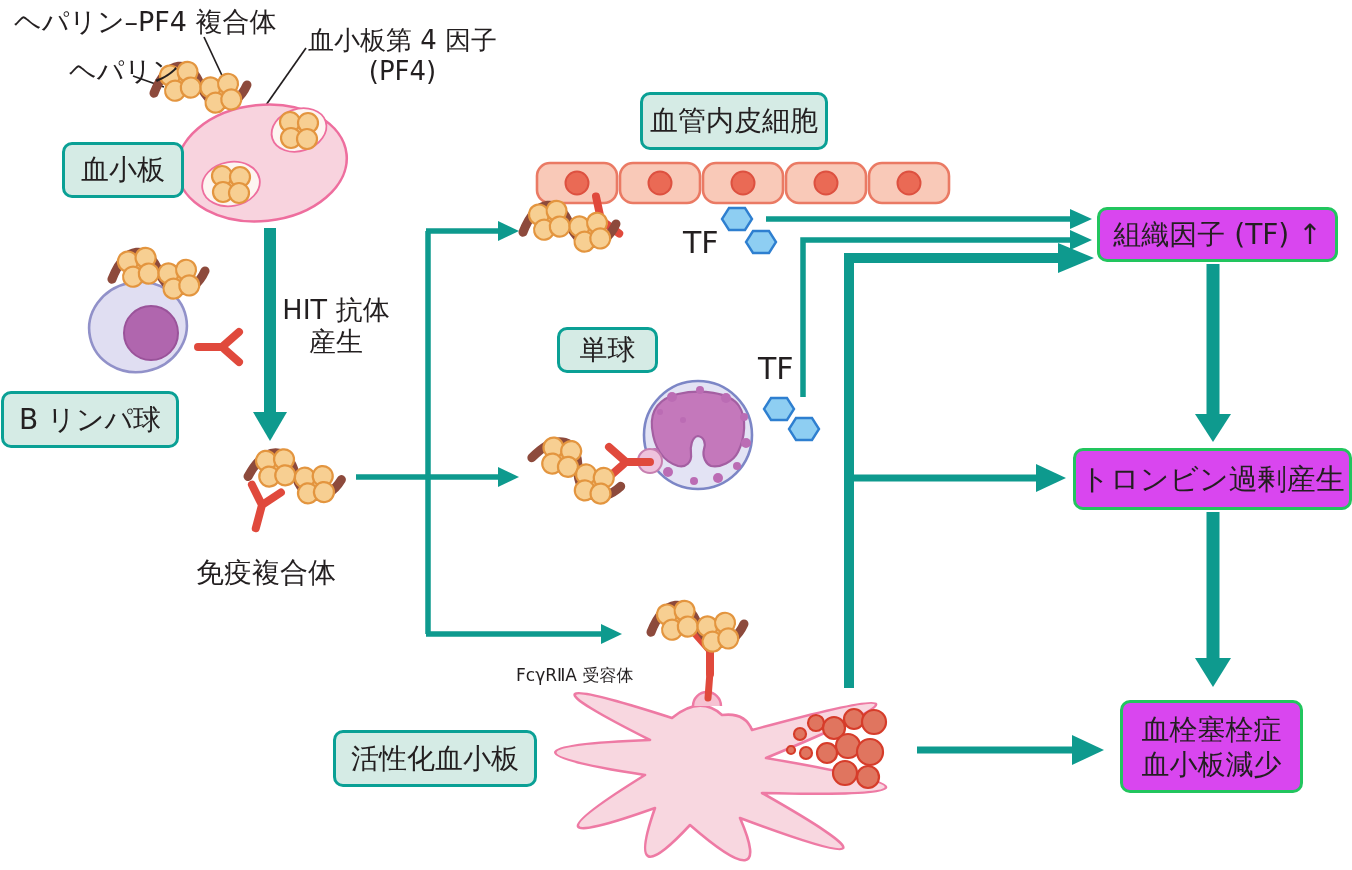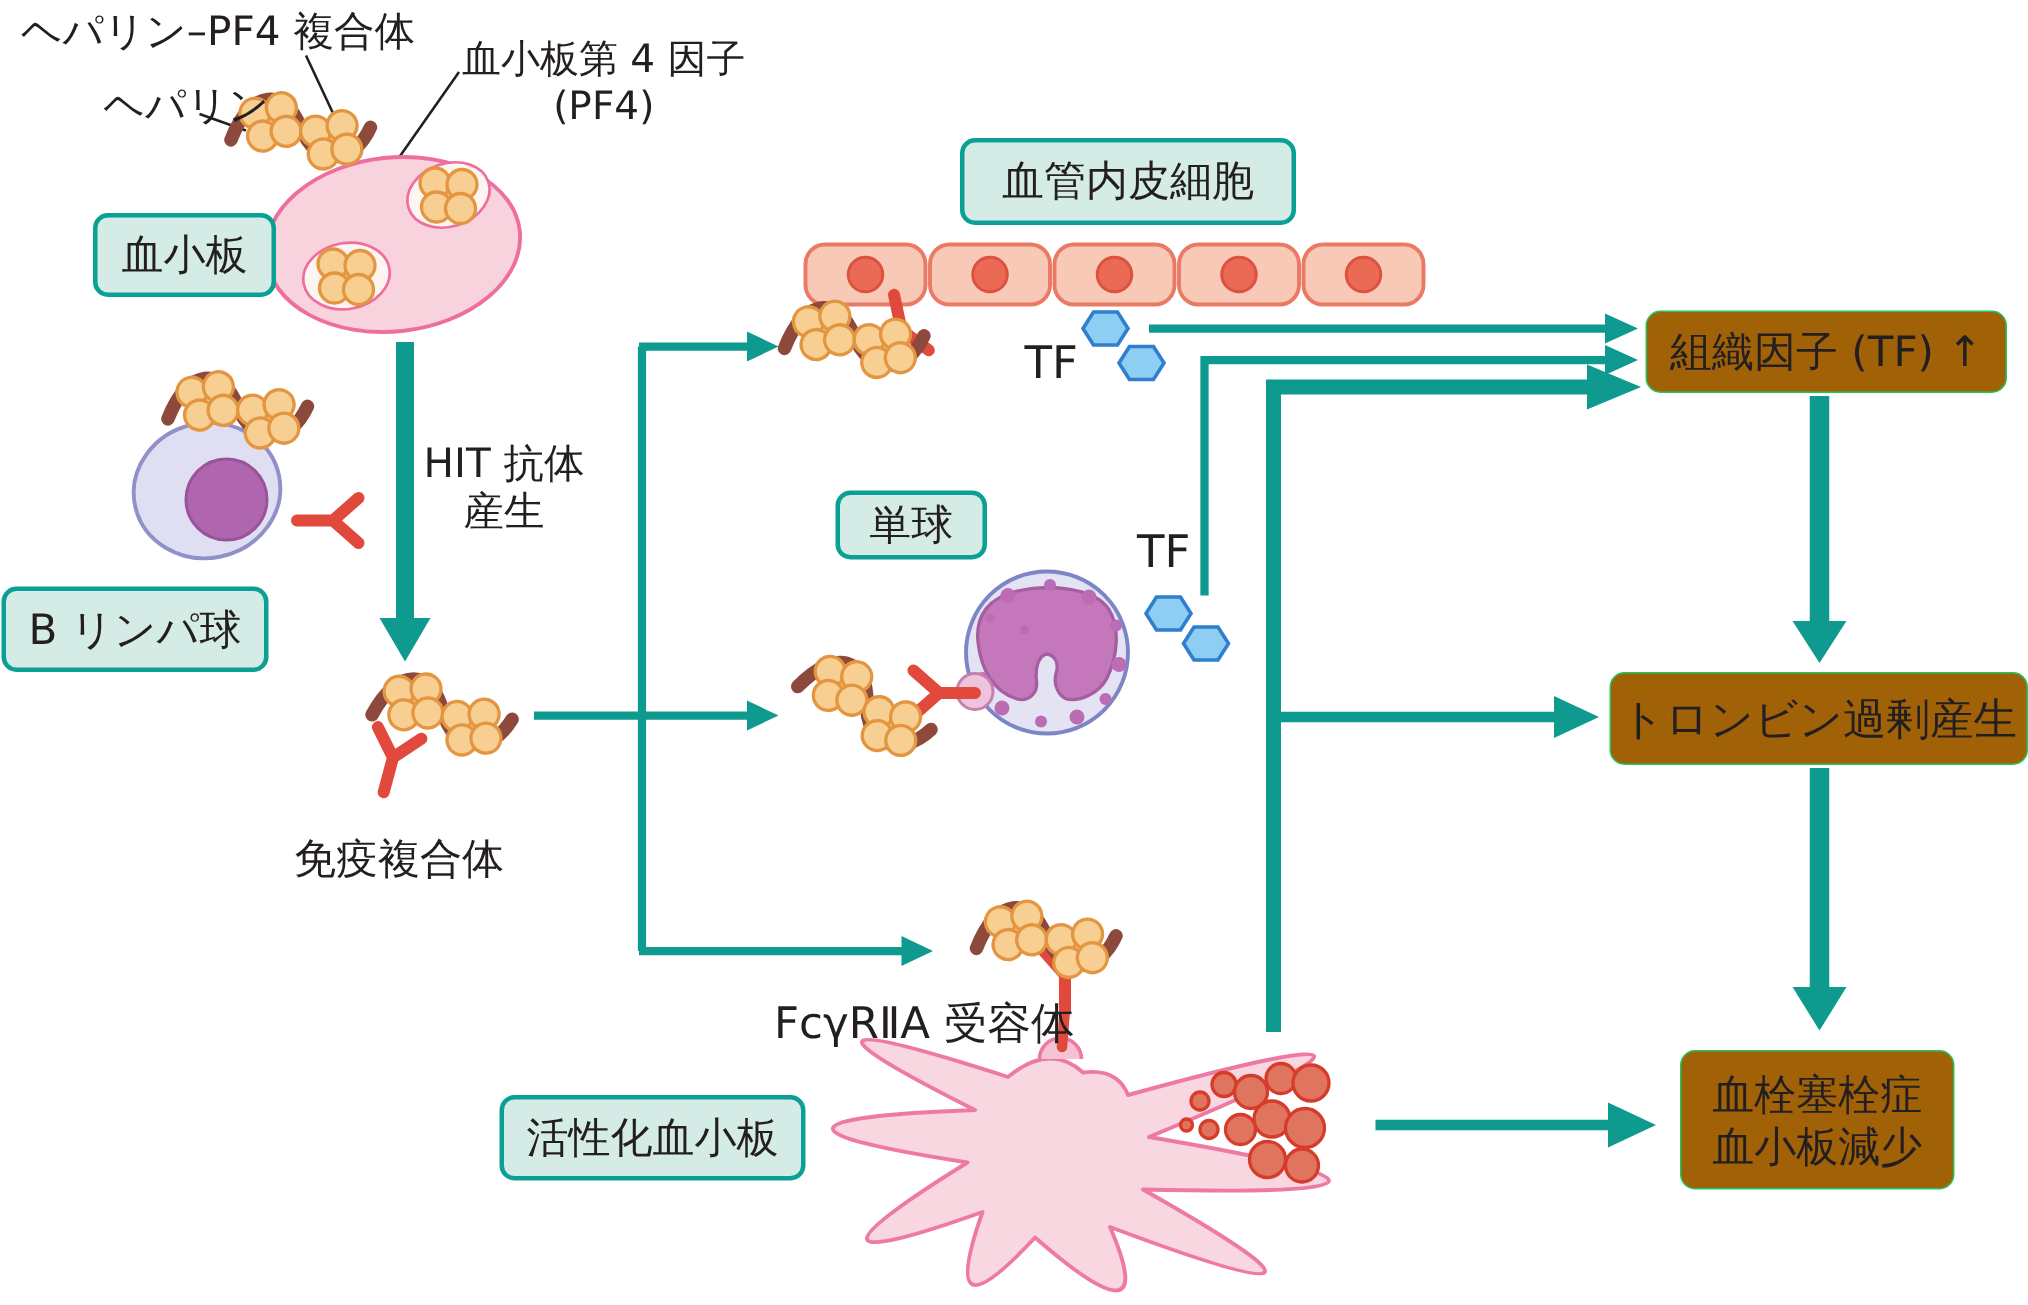--- a/index.html
+++ b/index.html
@@ -9,21 +9,21 @@
   }
   .stage svg{position:absolute;left:0;top:0;}
   .lbl{position:absolute;white-space:nowrap;color:#231f20;line-height:1.2;}
   .tagbox{
     position:absolute;display:flex;align-items:center;justify-content:center;
     background:#d5ebe5;border:3px solid #0aa095;border-radius:10px;
     font-size:28px;color:#231f20;box-sizing:border-box;
   }
   .outbox{
     position:absolute;display:flex;flex-direction:column;align-items:center;justify-content:center;
-    background:#a16207;border:1px solid #22c55e;border-radius:10px;
+    background:#d946ef;border:3px solid #22c55e;border-radius:10px;
     font-size:28px;color:#231f20;box-sizing:border-box;line-height:1.25;
   }
   .center2{display:flex;flex-direction:column;align-items:center;text-align:center;}
 </style>
 </head>
 <body>
 
 <div class="stage">
 
   <svg width="1352" height="870" viewBox="0 0 1352 870">
@@ -224,35 +224,35 @@
 
   <div class="tagbox" style="left:1px;top:391px;width:178px;height:57px;">B リンパ球</div>
 
   <div class="lbl center2" style="left:272px;top:294px;width:128px;font-size:27px;white-space:normal;">
     <div>HIT 抗体</div>
     <div>産生</div>
   </div>
 
   <div class="lbl" style="left:196px;top:556px;font-size:28px;">免疫複合体</div>
 
-  <div class="tagbox" style="left:640px;top:92px;width:224px;height:58px;">血管内皮細胞</div>
+  <div class="tagbox" style="left:640px;top:92px;width:188px;height:58px;">血管内皮細胞</div>
 
   <div class="tagbox" style="left:557px;top:327px;width:101px;height:46px;">単球</div>
 
   <div class="lbl" style="left:683px;top:225px;font-size:30px;">TF</div>
 
   <div class="lbl" style="left:758px;top:351px;font-size:30px;">TF</div>
 
   <div class="outbox" style="left:1097px;top:207px;width:241px;height:55px;">組織因子 (TF) ↑</div>
 
   <div class="outbox" style="left:1073px;top:448px;width:279px;height:62px;font-size:29px;">トロンビン過剰産生</div>
 
   <div class="outbox" style="left:1120px;top:700px;width:183px;height:93px;">
     <div>血栓塞栓症</div>
     <div>血小板減少</div>
   </div>
 
-  <div class="lbl" style="left:516px;top:665px;font-size:29px;">FcγRⅡA 受容体</div>
+  <div class="lbl" style="left:516px;top:665px;font-size:17px;">FcγRⅡA 受容体</div>
 
   <div class="tagbox" style="left:333px;top:730px;width:204px;height:57px;">活性化血小板</div>
 
 
 </div>
 
 </body></html>

